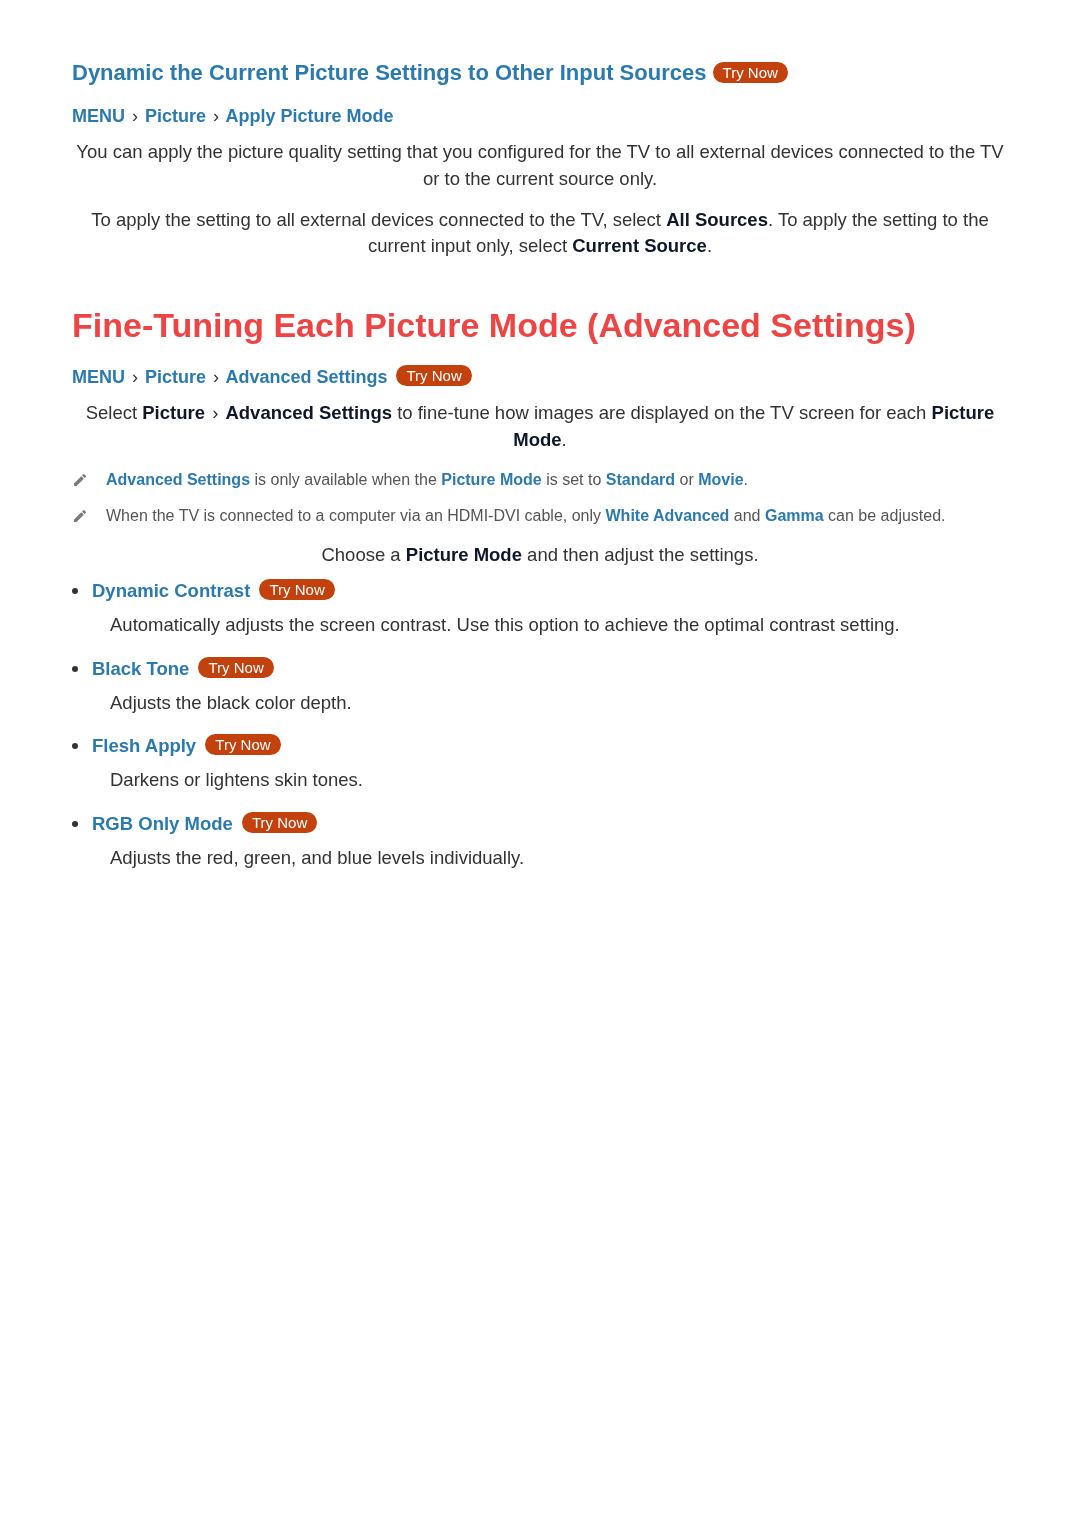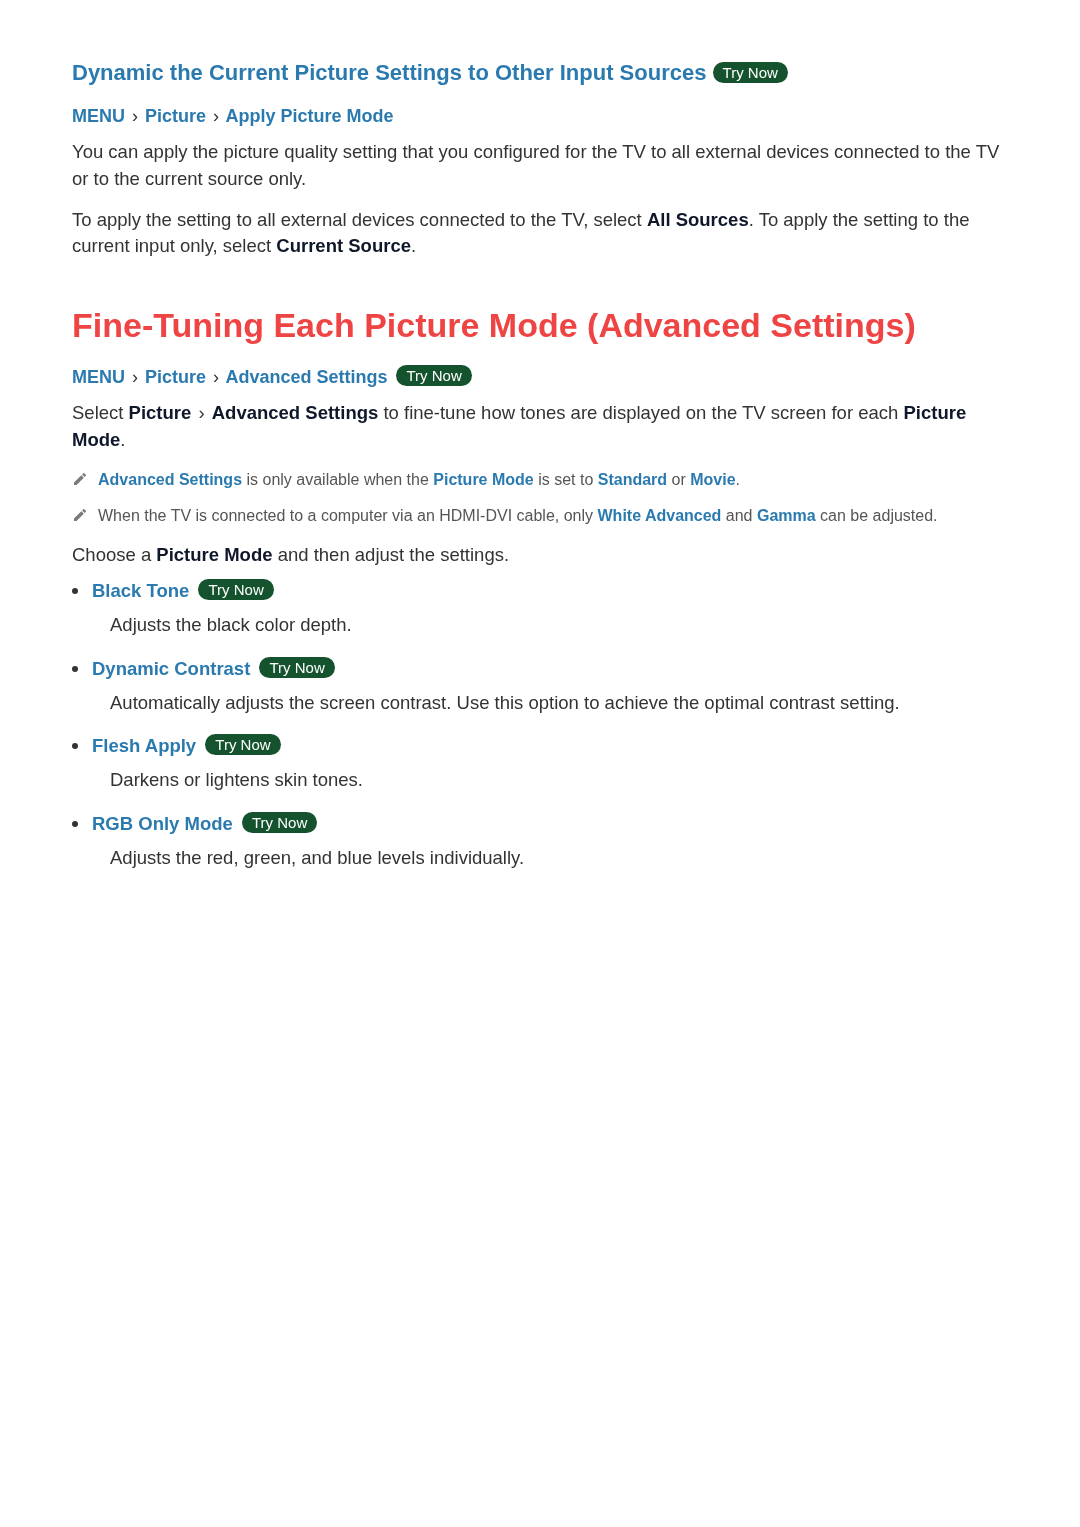--- a/index.html
+++ b/index.html
@@ -3,21 +3,21 @@
 <meta charset="utf-8">
 <style>
   * { box-sizing: border-box; margin: 0; padding: 0; }
   html, body { width: 1080px; background: #fff; font-family: Arial, Helvetica, sans-serif; color: #333; }
   .page { padding: 60px 72px 60px 72px; }
 
   .link-blue { color: #0f172a; }
 
   .try-now {
     display: inline-block;
-    background: #14532d;
+    background: #c2410c;
     color: #fff;
     border-radius: 999px;
     font-size: 15px;
     line-height: 1;
     padding: 3px 10px 3px 10px;
     vertical-align: 2px;
     font-weight: 400;
   }
 
   .sub-heading {
@@ -32,38 +32,39 @@
     color: #2a7ab0;
     font-weight: 700;
     margin-bottom: 12px;
   }
 
   .para {
     font-size: 18.5px;
     line-height: 1.45;
     color: #333;
     margin-bottom: 14px;
+    text-align: center;
   }
   .para .link-blue { font-weight: 700; }
 
   .chevron { color: #333; font-weight: 400; padding: 0 2px; }
 
   .big-title {
     font-size: 34px;
     color: #ef4444;
     font-weight: 700;
     margin-top: 46px;
     margin-bottom: 20px;
   }
 
   .note-list { list-style: none; margin: 4px 0 14px 0; }
   .note-item {
     display: flex;
-    gap: 10px;
-    align-items: center;
+    gap: 18px;
+    align-items: flex-end;
     margin-bottom: 12px;
   }
   .note-icon { flex: 0 0 auto; margin-top: 2px; color: #7a7a7a; }
   .note-text {
     font-size: 16px;
     line-height: 1.5;
     color: #555;
   }
   .note-text .link-blue { font-weight: 700; color: #2a7ab0; }
 
@@ -125,21 +126,21 @@
     <span class="chevron">›</span>
     <span>Picture</span>
     <span class="chevron">›</span>
     <span>Advanced Settings</span>
     <span class="try-now" style="margin-left:4px;">Try Now</span>
   </div>
 
   <p class="para">
     <span>Select </span><span class="link-blue">Picture</span>
     <span class="chevron">›</span>
-    <span class="link-blue">Advanced Settings</span><span> to fine-tune how tones are displayed on the TV screen for each </span><span class="link-blue">Picture Mode</span><span>.</span>
+    <span class="link-blue">Advanced Settings</span><span> to fine-tune how images are displayed on the TV screen for each </span><span class="link-blue">Picture Mode</span><span>.</span>
   </p>
 
   <ul class="note-list" id="notes">
       <li class="note-item">
         <span class="note-icon"><svg class="pencil" viewBox="0 0 24 24">
             <path fill="#7a7a7a" d="M3 17.25V21h3.75l11-11-3.75-3.75-11 11zM20.71 7.04a1 1 0 0 0 0-1.41l-2.34-2.34a1 1 0 0 0-1.41 0l-1.83 1.83 3.75 3.75 1.83-1.83z"></path>
           </svg></span>
         <span class="note-text"><span class="link-blue">Advanced Settings</span><span> is only available when the </span><span class="link-blue">Picture Mode</span><span> is set to </span><span class="link-blue">Standard</span><span> or </span><span class="link-blue">Movie</span><span>.</span></span>
       </li>
       <li class="note-item">
@@ -149,26 +150,26 @@
         <span class="note-text"><span>When the TV is connected to a computer via an HDMI-DVI cable, only </span><span class="link-blue">White Advanced</span><span> and </span><span class="link-blue">Gamma</span><span> can be adjusted.</span></span>
       </li>
     </ul>
 
   <p class="para choose-line">
     <span>Choose a </span><span class="link-blue">Picture Mode</span><span> and then adjust the settings.</span>
   </p>
 
   <ul class="feature-list" id="features">
       <li>
+        <div class="feature-title"><span>Dynamic Contrast</span> <span class="try-now" style="margin-left: 4px;">Try Now</span></div>
+        <div class="feature-desc">Automatically adjusts the screen contrast. Use this option to achieve the optimal contrast setting.</div>
+      </li>
+      <li>
         <div class="feature-title"><span>Black Tone</span> <span class="try-now" style="margin-left: 4px;">Try Now</span></div>
         <div class="feature-desc">Adjusts the black color depth.</div>
-      </li>
-      <li>
-        <div class="feature-title"><span>Dynamic Contrast</span> <span class="try-now" style="margin-left: 4px;">Try Now</span></div>
-        <div class="feature-desc">Automatically adjusts the screen contrast. Use this option to achieve the optimal contrast setting.</div>
       </li>
       <li>
         <div class="feature-title"><span>Flesh Apply</span> <span class="try-now" style="margin-left: 4px;">Try Now</span></div>
         <div class="feature-desc">Darkens or lightens skin tones.</div>
       </li>
       <li>
         <div class="feature-title"><span>RGB Only Mode</span> <span class="try-now" style="margin-left: 4px;">Try Now</span></div>
         <div class="feature-desc">Adjusts the red, green, and blue levels individually.</div>
       </li>
     </ul>

